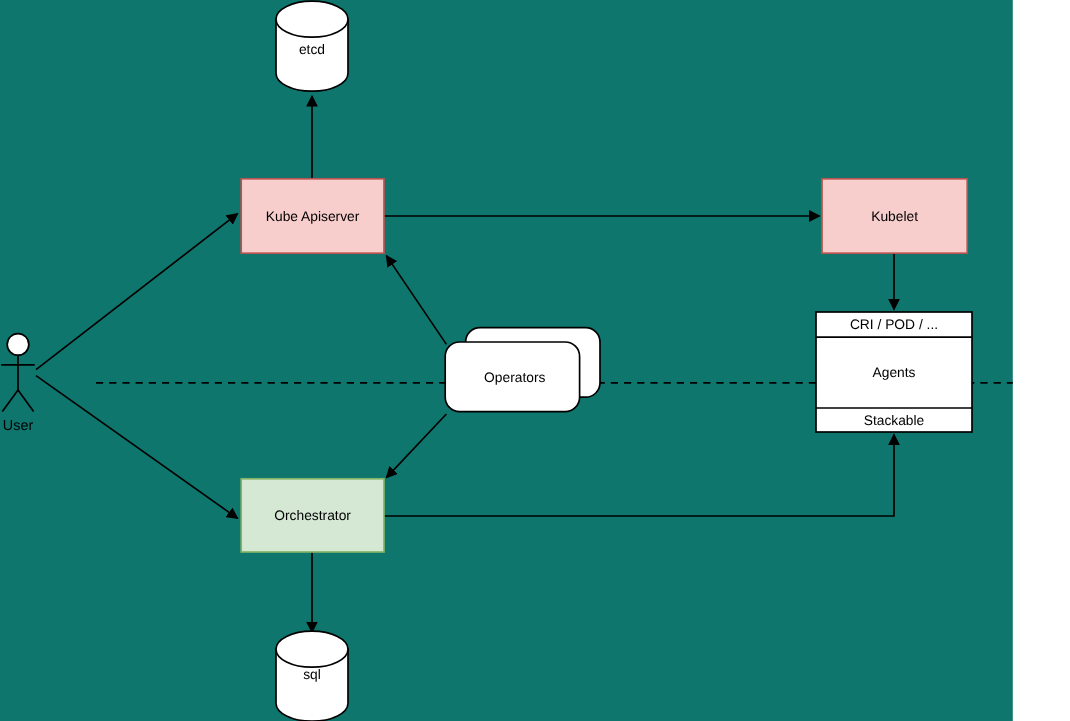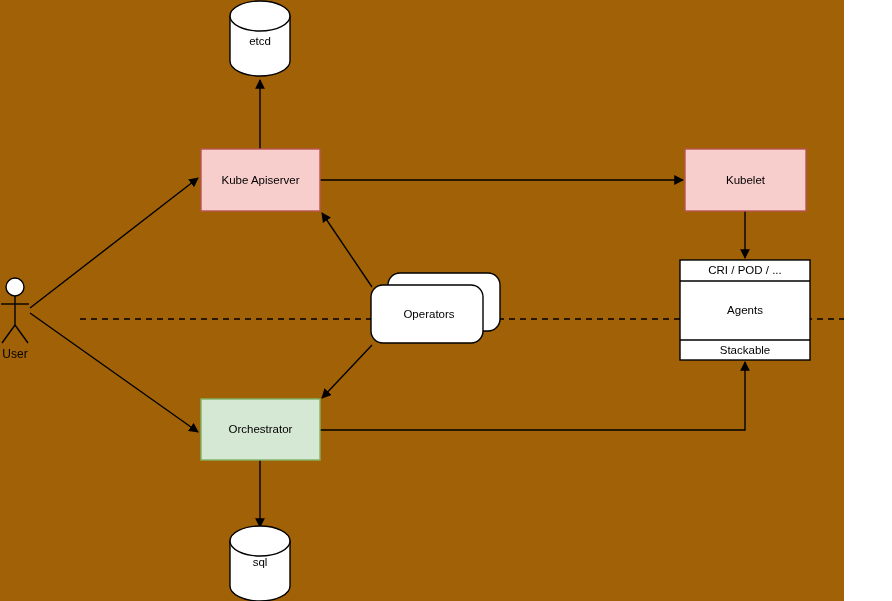--- a/index.html
+++ b/index.html
@@ -8,21 +8,21 @@
     padding: 0;
     background: #ffffff;
   }
   body {
     font-family: "Liberation Sans", "DejaVu Sans", sans-serif;
   }
   #canvas {
     position: relative;
     width: 844px;
     height: 601px;
-    background: #a16207;
+    background: #0f766e;
     overflow: hidden;
   }
   #diagram-svg {
     position: absolute;
     left: 0;
     top: 0;
     width: 892px;
     height: 601px;
   }
   .node-label {

